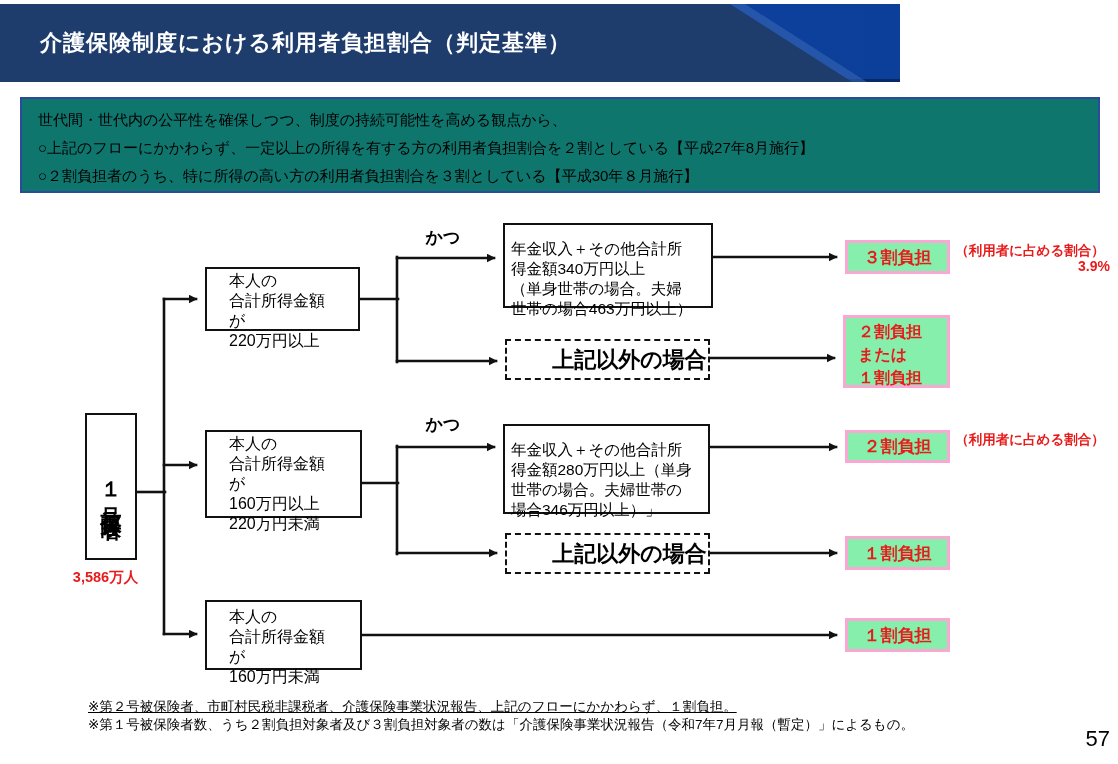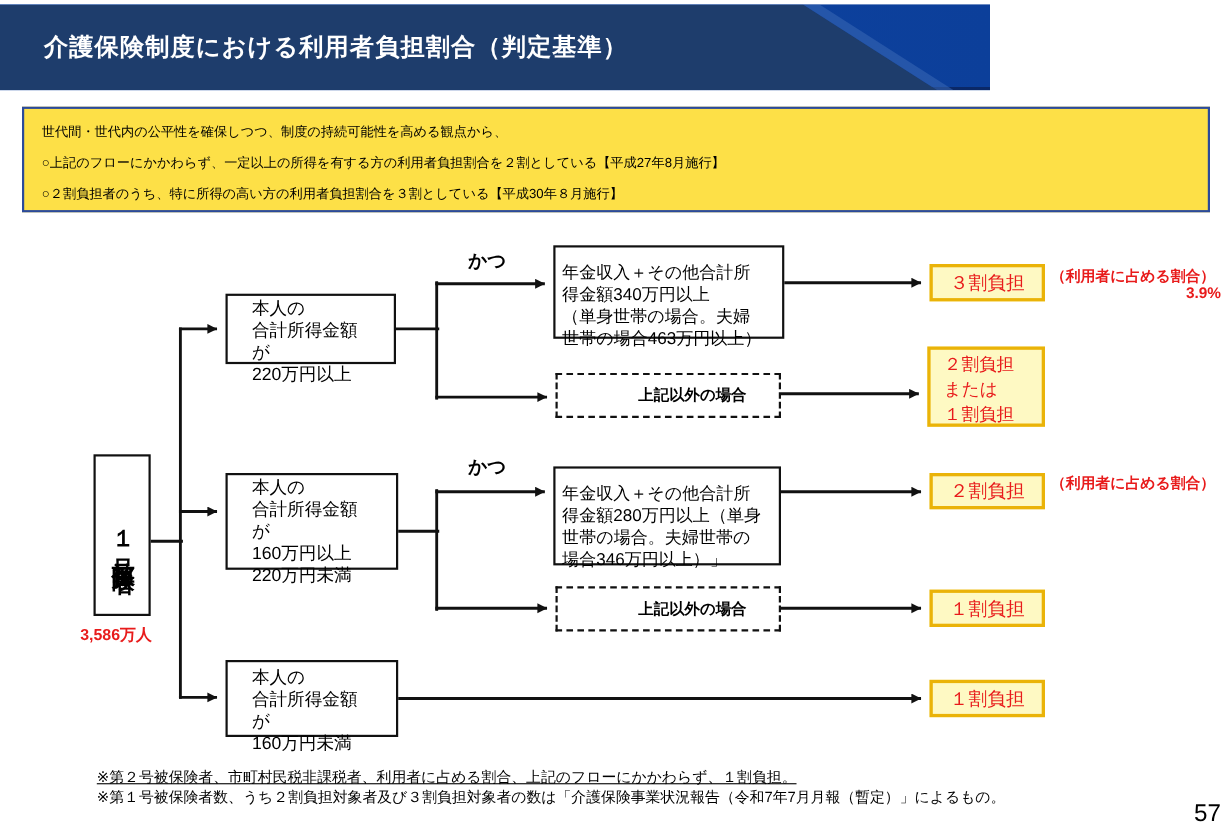--- a/index.html
+++ b/index.html
@@ -12,31 +12,31 @@
     background:linear-gradient(to right,#0e46a6 0%,#0c3f9a 100%);
     box-shadow:inset 0 -3px 0 rgba(10,22,62,.55);}
   .header::before{content:"";position:absolute;inset:0;background:#1e3d6c;
     clip-path:polygon(0 0,730px 0,852px 100%,0 100%);}
   .header::after{content:"";position:absolute;inset:0;background:#3a67b5;opacity:.55;
     clip-path:polygon(730px 0,745px 0,867px 100%,852px 100%);}
   .title{position:absolute;left:40px;top:0;height:100%;display:flex;align-items:center;
     color:#fff;font-size:22px;font-weight:bold;letter-spacing:1px;z-index:2;}
   
   .intro{position:absolute;left:20px;top:97px;width:1080px;height:96px;
-    border:2.5px solid #2b4a9b;background:#fde047;box-sizing:border-box;
-    padding:7px 0 0 16px;font-size:12px;line-height:28px;}
+    border:2.5px solid #2b4a9b;background:#0f766e;box-sizing:border-box;
+    padding:7px 0 0 16px;font-size:15px;line-height:28px;}
   
   .abs{position:absolute;box-sizing:border-box;}
   .fbox{background:#fff;border:2.2px solid #111;font-size:16px;line-height:20px;
     padding:2px 22px;white-space:pre-line;}
   .cbox{background:#fff;border:2.2px solid #111;font-size:15.5px;line-height:20px;
     padding:14px 6px;white-space:pre-line;}
-  .dash{background:#fff;border:2.5px dashed #111;font-size:14px;font-weight:bold;
+  .dash{background:#fff;border:2.5px dashed #111;font-size:22px;font-weight:bold;
     display:flex;align-items:center;justify-content:center;padding-left:44px;}
-  .res{background:#fef9c3;border:3px solid #eab308;color:#e81b1b;font-weight:normal;
+  .res{background:#86efac;border:3px solid #f9a8d4;color:#e81b1b;font-weight:bold;
     font-size:17px;display:flex;align-items:center;justify-content:center;}
   .res.multi{font-size:16px;line-height:23px;justify-content:flex-start;
     padding-left:12px;white-space:pre-line;display:block;padding-top:2px;}
   .vbox{background:#fff;border:2.5px solid #111;
     writing-mode:vertical-rl;text-orientation:upright;
     font-size:21px;font-weight:bold;letter-spacing:3px;
     display:flex;align-items:center;justify-content:center;}
   .katsu{font-size:17px;font-weight:bold;text-align:center;}
   .red{color:#e81b1b;font-weight:bold;}
   .count{font-size:14.5px;text-align:center;}
@@ -121,18 +121,18 @@
   <div class="abs dash" style="left:505px;top:533px;width:205px;height:41px;">上記以外の場合</div>
   <div class="abs res" style="left:845px;top:430px;width:105px;height:33px;">２割負担</div>
   <div class="abs sharecap red" style="left:950px;top:431px;width:160px;">（利用者に占める割合）</div>
   <div class="abs res" style="left:845px;top:536px;width:105px;height:34px;">１割負担</div>
 
   <div class="abs fbox" style="left:205px;top:600px;width:157px;height:70px;padding-top:5px;">本人の
 合計所得金額が
 160万円未満</div>
   <div class="abs res" style="left:845px;top:618px;width:105px;height:34px;">１割負担</div>
 
-  <div class="abs note u" style="left:88px;top:698px;width:1000px;">※第２号被保険者、市町村民税非課税者、利用者に占める割合、上記のフローにかかわらず、１割負担。</div>
+  <div class="abs note u" style="left:88px;top:698px;width:1000px;">※第２号被保険者、市町村民税非課税者、介護保険事業状況報告、上記のフローにかかわらず、１割負担。</div>
   <div class="abs note" style="left:88px;top:716px;width:1010px;">※第１号被保険者数、うち２割負担対象者及び３割負担対象者の数は「介護保険事業状況報告（令和7年7月月報（暫定）」によるもの。</div>
 
   <div class="abs pagenum" style="left:1070px;top:726px;width:40px;text-align:right;">57</div>
 
 </div>
 
 </body></html>

